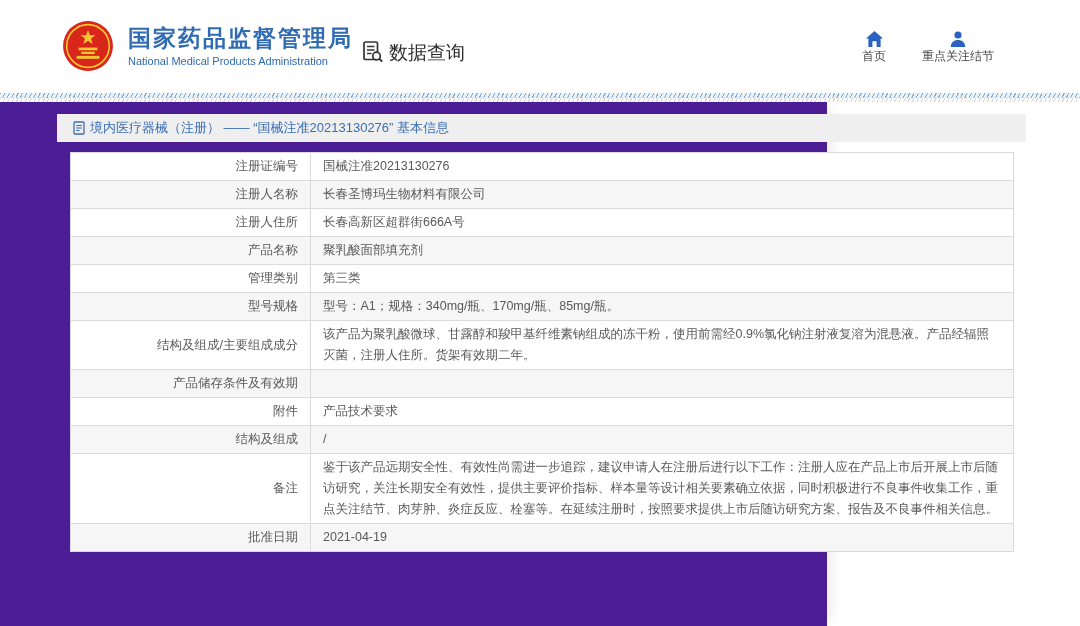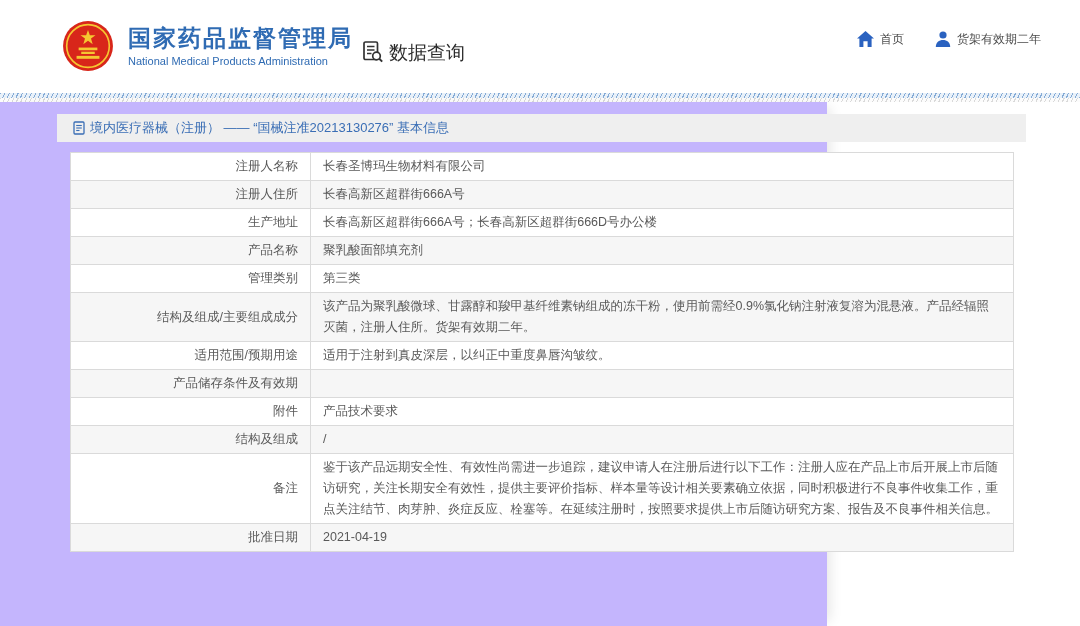--- a/index.html
+++ b/index.html
@@ -8,31 +8,31 @@
 
   
   .header { position:relative; height:93px; background:#fff; }
   .logo { position:absolute; left:62px; top:20px; display:flex; align-items:center; gap:14px; }
   .emblem { width:52px; height:52px; display:block; }
   .logo-cn { font-size:23px; font-weight:bold; color:#2f6bb3; letter-spacing:2px; line-height:1.15; }
   .logo-en { font-size:11px; color:#2f6bb3; margin-top:3px; }
   .dataquery { position:absolute; left:362px; top:40px; display:flex; align-items:flex-start; gap:5px;
     font-size:19px; color:#2b2b2b; cursor:pointer; }
   .topnav { position:absolute; left:856px; top:30px; display:flex; gap:30px; }
-  .topnav-item { display:flex; flex-direction:row; align-items:center; gap:5px;
+  .topnav-item { display:flex; flex-direction:column; align-items:center; 
     font-size:12px; color:#4a4a4a; cursor:pointer; min-width:36px; }
 
   
   .stripe-blue { height:5px;
     background:repeating-linear-gradient(115deg,#85abd6 0 1px,#e9f1f9 1px 4px); }
   .stripe-gray { height:4px;
     background:repeating-linear-gradient(115deg,#d9d9d9 0 1px,#fcfcfc 1px 4px); }
 
   
-  .panel { width:827px; height:524px; background:#c4b5fd; padding-top:12px;
+  .panel { width:827px; height:524px; background:#4c1d95; padding-top:12px;
     box-shadow:8px 0 12px -5px rgba(0,0,0,0.10); }
   .titlebar { margin-left:57px; width:969px; height:28px; background:#efefef;
     display:flex; align-items:center; gap:5px; padding-left:16px;
     font-size:13px; color:#3a6eb5; }
 
   
   table.info { margin:10px 0 0 70px; width:944px; border-collapse:collapse; table-layout:fixed; }
   table.info td { border:1px solid #dadada; font-size:12.5px; color:#595959;
     padding:3px 12px; line-height:21px; vertical-align:middle; }
   td.cell-label { width:240px; text-align:right; }
@@ -76,21 +76,21 @@
       <svg width="19" height="18" viewBox="0 0 19 18">
         <path d="M9.5 1 L18 8.4 L15.6 8.4 L15.6 17 L11.6 17 L11.6 11.2 L7.4 11.2 L7.4 17 L3.4 17 L3.4 8.4 L1 8.4 Z" fill="#2a62c0"></path>
       </svg>
       <span>首页</span>
     </div>
     <div class="topnav-item">
       <svg width="18" height="18" viewBox="0 0 18 18">
         <circle cx="9" cy="5" r="3.6" fill="#2a62c0"></circle>
         <path d="M1.8 17 C1.8 12.4 5 10 9 10 C13 10 16.2 12.4 16.2 17 Z" fill="#2a62c0"></path>
       </svg>
-      <span>货架有效期二年</span>
+      <span>重点关注结节</span>
     </div>
   </div>
 </div>
 
 <div class="stripe-blue"></div>
 <div class="stripe-gray"></div>
 
 <div class="panel">
 
   <div class="titlebar">
@@ -99,46 +99,46 @@
       <line x1="3.2" y1="4.5" x2="8.8" y2="4.5" stroke="#3a6eb5" stroke-width="1.1"></line>
       <line x1="3.2" y1="7" x2="8.8" y2="7" stroke="#3a6eb5" stroke-width="1.1"></line>
       <line x1="3.2" y1="9.5" x2="6.5" y2="9.5" stroke="#3a6eb5" stroke-width="1.1"></line>
     </svg>
     <span>境内医疗器械（注册） —— “国械注准20213130276” 基本信息</span>
   </div>
 
   <table class="info">
     <tbody>
         <tr>
+      <td class="cell-label">注册证编号</td>
+      <td class="cell-value">国械注准20213130276</td>
+    </tr>
+        <tr>
       <td class="cell-label">注册人名称</td>
       <td class="cell-value">长春圣博玛生物材料有限公司</td>
     </tr>
         <tr>
       <td class="cell-label">注册人住所</td>
       <td class="cell-value">长春高新区超群街666A号</td>
-    </tr>
-        <tr>
-      <td class="cell-label">生产地址</td>
-      <td class="cell-value">长春高新区超群街666A号；长春高新区超群街666D号办公楼</td>
     </tr>
         <tr>
       <td class="cell-label">产品名称</td>
       <td class="cell-value">聚乳酸面部填充剂</td>
     </tr>
         <tr>
       <td class="cell-label">管理类别</td>
       <td class="cell-value">第三类</td>
     </tr>
         <tr>
+      <td class="cell-label">型号规格</td>
+      <td class="cell-value">型号：A1；规格：340mg/瓶、170mg/瓶、85mg/瓶。</td>
+    </tr>
+        <tr>
       <td class="cell-label">结构及组成/主要组成成分</td>
       <td class="cell-value">该产品为聚乳酸微球、甘露醇和羧甲基纤维素钠组成的冻干粉，使用前需经0.9%氯化钠注射液复溶为混悬液。产品经辐照灭菌，注册人住所。货架有效期二年。</td>
-    </tr>
-        <tr>
-      <td class="cell-label">适用范围/预期用途</td>
-      <td class="cell-value">适用于注射到真皮深层，以纠正中重度鼻唇沟皱纹。</td>
     </tr>
         <tr>
       <td class="cell-label">产品储存条件及有效期</td>
       <td class="cell-value"></td>
     </tr>
         <tr>
       <td class="cell-label">附件</td>
       <td class="cell-value">产品技术要求</td>
     </tr>
         <tr>

